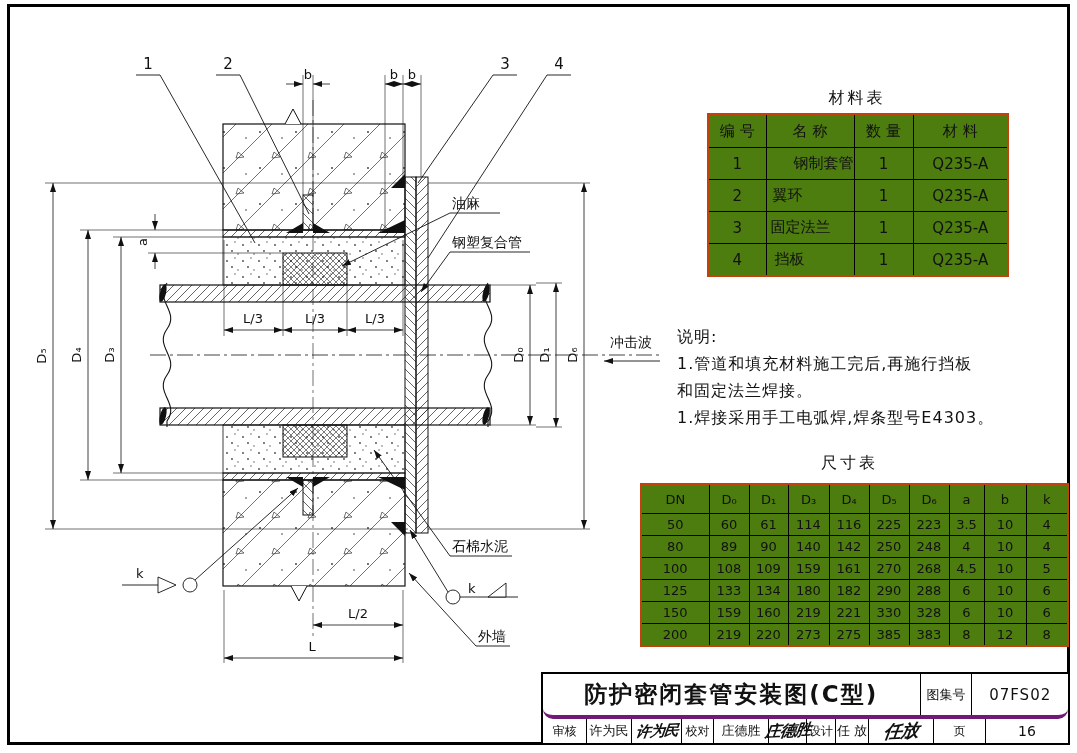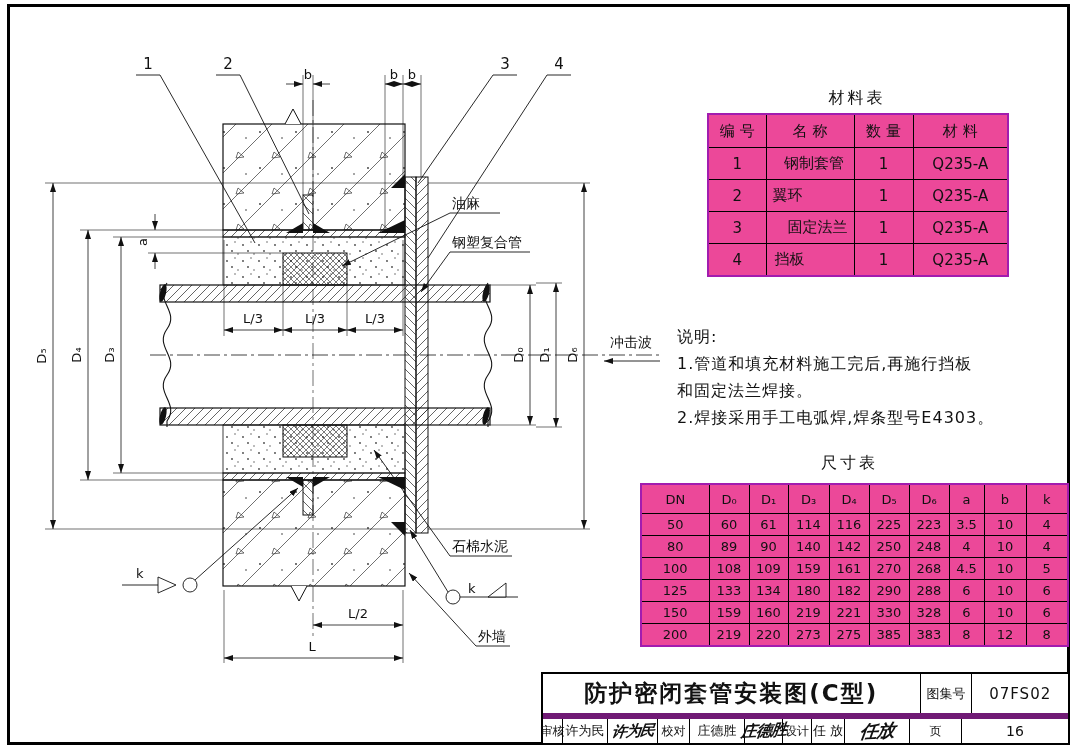--- a/index.html
+++ b/index.html
@@ -3,33 +3,33 @@
 <meta charset="utf-8">
 <style>
   html,body{margin:0;padding:0;background:#fff;}
   #page{position:relative;width:1077px;height:753px;background:#fff;overflow:hidden;
         font-family:"DejaVu Sans","Liberation Sans",sans-serif;color:#111;}
   #frame{position:absolute;left:7px;top:4px;width:1063px;height:741px;
          border:3px solid #000;box-sizing:border-box;}
   #draw-svg{position:absolute;left:0;top:0;}
   .abs{position:absolute;}
   
-  .dtable{border-collapse:collapse;border:2px solid #a21caf;table-layout:fixed;background:#ec4899;}
+  .dtable{border-collapse:collapse;border:2px solid #c2410c;table-layout:fixed;background:#4d7c0f;}
   .dtable td{border:1px solid #000;text-align:center;vertical-align:middle;padding:0;overflow:hidden;}
   .t-title{text-align:center;font-size:16px;letter-spacing:3px;}
   #mat-tbl td{font-size:15px;height:31px;}
   #mat-tbl tr.hd td{height:32px;}
   #size-tbl td{font-size:13px;height:21px;}
   #size-tbl tr.hd td{height:28px;font-size:13px;}
   
   #notes{font-size:16px;line-height:27px;letter-spacing:1px;}
   
   #tblock{left:541px;top:672px;width:529px;height:73px;border:2px solid #000;
           box-sizing:border-box;background:#fff;display:flex;flex-direction:column;}
-  #tblock .row-top{display:flex;height:42px;border-bottom:6px solid #701a75;}
+  #tblock .row-top{display:flex;height:42px;border-bottom:4px solid #701a75;border-radius:10px;}
   #tblock .row-bot{display:flex;flex:1;}
   #tblock .cell{display:flex;align-items:center;justify-content:center;
                 border-right:1px solid #000;box-sizing:border-box;overflow:visible;white-space:nowrap;}
   #tblock .cell:last-child{border-right:none;}
   .tb-title{width:379px;font-size:23px;font-weight:bold;letter-spacing:2px;}
   .tb-atlas-label{width:52px;font-size:13px;}
   .tb-atlas-no{width:96px;font-size:15px;letter-spacing:1px;}
   .lbl{font-size:12px;}
   .nm{font-size:13px;}
   .sig{font-size:15px;font-weight:bold;font-style:italic;transform:skewX(-10deg) rotate(-3deg);letter-spacing:-1px;}
@@ -250,50 +250,50 @@
       </colgroup>
     <tbody>
         <tr class="hd">
       <td>编 号</td>
       <td>名 称</td>
       <td>数 量</td>
       <td>材 料</td>
     </tr>
     <tr>
       <td>1</td>
-      <td style="text-align:center;padding-left:8px">钢制套管</td>
+      <td style="text-align:right;padding-left:8px">钢制套管</td>
       <td>1</td>
       <td>Q235-A</td>
     </tr>
     <tr>
       <td>2</td>
       <td style="text-align:left;padding-left:6px">翼环</td>
       <td>1</td>
       <td>Q235-A</td>
     </tr>
     <tr>
       <td>3</td>
-      <td style="text-align:left;padding-left:21px">固定法兰</td>
+      <td style="text-align:left;padding-left:4px">固定法兰</td>
       <td>1</td>
       <td>Q235-A</td>
     </tr>
     <tr>
       <td>4</td>
       <td style="text-align:left;padding-left:8px">挡板</td>
       <td>1</td>
       <td>Q235-A</td>
     </tr>
   </tbody>
     </table>
 
   <div id="notes" class="abs" style="left:677px;top:296px;width:360px;margin-top:27px;">
     <div>说明:</div>
     <div>1.管道和填充材料施工完后,再施行挡板</div>
     <div>和固定法兰焊接。</div>
-    <div>2.焊接采用手工电弧焊,焊条型号E4303。</div>
+    <div>1.焊接采用手工电弧焊,焊条型号E4303。</div>
   </div>
 
   <div class="abs t-title" style="left:636px;top:453px;width:427px;">尺寸表</div>
   <table id="size-tbl" class="dtable abs" style="left:640px;top:483px;width:427px;">
     <colgroup>
       <col style="width:68px">
         <col style="width:40px">
         <col style="width:39px">
         <col style="width:41px">
         <col style="width:40px">
@@ -391,21 +391,21 @@
   </tbody>
     </table>
 
   <div id="tblock" class="abs">
     <div class="row-top">
       <div class="cell tb-title">防护密闭套管安装图(C型)</div>
       <div class="cell tb-atlas-label">图集号</div>
       <div class="cell tb-atlas-no">07FS02</div>
     </div>
     <div class="row-bot">
-      <div class="cell lbl" style="width:20px">审核</div>
+      <div class="cell lbl" style="width:44px">审核</div>
       <div class="cell nm" style="width:45px">许为民</div>
       <div class="cell" style="width:50px">
           <span class="sig">许为民</span>
         </div>
       <div class="cell lbl" style="width:32px">校对</div>
       <div class="cell nm" style="width:55px">庄德胜</div>
       <div class="cell" style="width:38px">
           <span class="sig" style="font-size:16px">庄德胜</span>
         </div>
       <div class="cell lbl" style="width:29px">设计</div>

